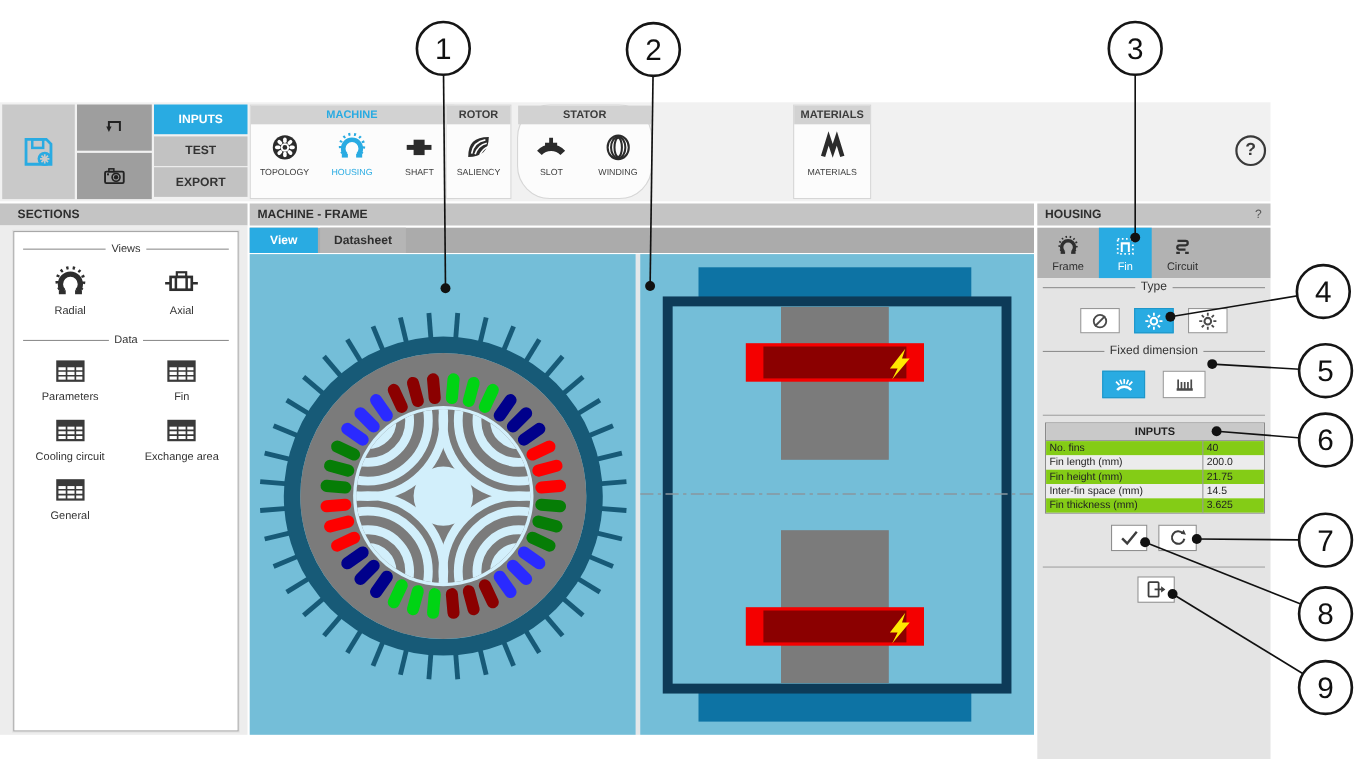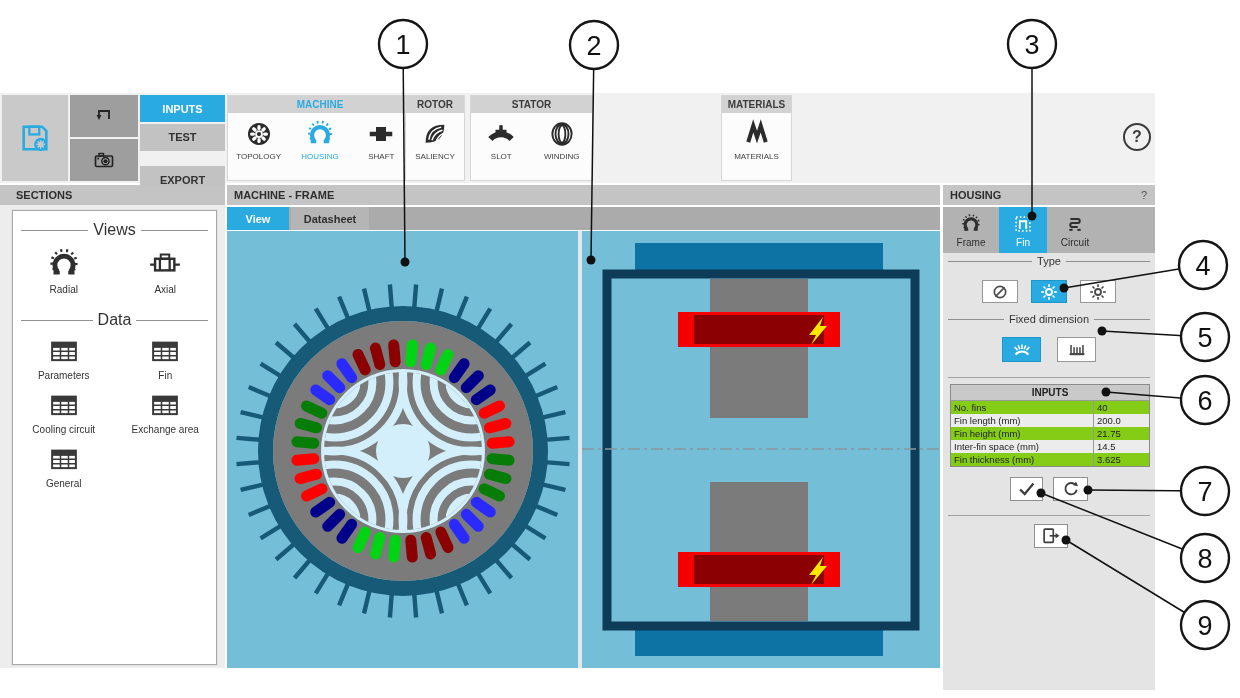--- a/index.html
+++ b/index.html
@@ -27,21 +27,21 @@
   .helpbtn{position:absolute;left:1123px;top:30px;width:28px;height:28px;border:2.4px solid #3a3a3a;
            border-radius:50%;box-sizing:border-box;display:flex;align-items:center;justify-content:center;
            font-weight:bold;font-size:16px;color:#3a3a3a;background:transparent;cursor:pointer;}
   .ic{width:100%;height:100%;display:block;}
   .i30{width:30px;height:30px;display:block;} .i34{width:34px;height:34px;display:block;}
   .i24{width:24px;height:24px;display:block;} .i22{width:22px;height:22px;display:block;}
   
   .sections-body{position:absolute;left:0;top:205px;width:225px;height:463px;background:#ededed;}
   .sections-panel{position:absolute;left:12px;top:5px;width:203px;height:453px;background:#fff;
                   border:1px solid #a8a8a8;box-shadow:0 0 0 1px #e2e2e2;}
-  .sdiv{display:flex;align-items:center;gap:5px;font-size:16px;color:#333;margin:10px 8px 0;}
+  .sdiv{display:flex;align-items:center;gap:5px;font-size:10px;color:#333;margin:10px 8px 0;}
   .sdiv::before,.sdiv::after{content:"";flex:1;height:1px;background:#8f8f8f;}
   .sgrid{display:grid;grid-template-columns:1fr 1fr;justify-items:center;row-gap:12px;margin-top:8px;}
   .sitem{display:flex;flex-direction:column;align-items:center;gap:3px;cursor:pointer;color:#333;}
   .sitem .lb{font-size:10px;color:#333;}
   
   .tabstrip{position:absolute;left:227px;top:207px;width:713px;height:23px;background:#ababab;display:flex;}
   .vtab{height:23px;display:flex;align-items:center;justify-content:center;font-size:11px;
         font-weight:bold;color:#2f2f2f;background:#b5b5b5;cursor:pointer;}
   .vtab.active{background:#29abe2;color:#fff;}
   .pane{position:absolute;top:231px;height:437px;background:#74bed8;}
@@ -244,21 +244,21 @@
     </div>
     <div class="sqbtn b-cam">
       <span class="i24">
           <svg class="ic">
             <use href="#sym-camera"></use>
           </svg>
         </span>
     </div>
     <div class="mode active" style="top:2px;">INPUTS</div>
     <div class="mode" style="top:30.5px;">TEST</div>
-    <div class="mode" style="top:59px;margin-top:14px;">EXPORT</div>
+    <div class="mode" style="top:59px;">EXPORT</div>
 
     <div class="tgroup" style="left:227px;width:186px;">
       <div class="tg-hdr hl">MACHINE</div>
       <div class="tg-body">
         <div class="titem">
           <span class="i30">
               <svg class="ic">
                 <use href="#sym-topology"></use>
               </svg>
             </span>
@@ -290,21 +290,21 @@
           <span class="i30">
               <svg class="ic">
                 <use href="#sym-saliency"></use>
               </svg>
             </span>
           <span class="lb">SALIENCY</span>
         </div>
       </div>
     </div>
 
-    <div class="tgroup" style="left:470px;width:123px;">
+    <div class="tgroup" style="left:470px;width:123px;border-radius:30px;">
       <div class="tg-hdr">STATOR</div>
       <div class="tg-body">
         <div class="titem">
           <span class="i30">
               <svg class="ic">
                 <use href="#sym-slot"></use>
               </svg>
             </span>
           <span class="lb">SLOT</span>
         </div>

